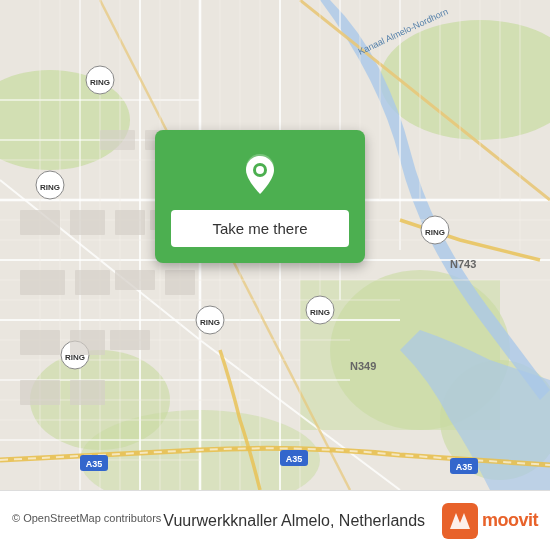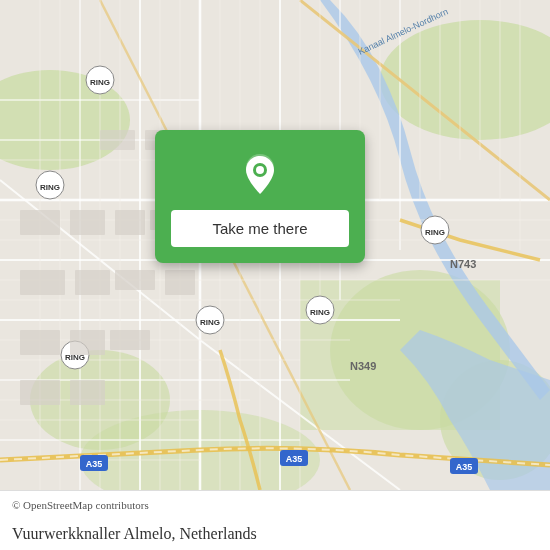--- a/index.html
+++ b/index.html
@@ -66,23 +66,22 @@
       background: white;
       border-top: 1px solid #ddd;
       display: flex;
       align-items: center;
       justify-content: space-between;
       padding: 0 12px;
     }
 
     .bottom-left {
       display: flex;
-      flex-direction: column;
-      gap: 14px;
-      font-family: Liberation Serif, serif;
+      flex-direction: row;
+      gap: 2px;
     }
 
     .osm-credit {
       font-size: 11px;
       color: #555;
     }
 
     .location-name {
       font-size: 16px;
       color: #333;
@@ -264,13 +263,21 @@
     <button class="take-me-there-btn">Take me there</button>
   </div>
 </div>
 
 <div id="bottom-bar">
   <div class="bottom-left">
     <span class="osm-credit">© OpenStreetMap contributors</span>
     <span class="location-name">Vuurwerkknaller Almelo, Netherlands</span>
   </div>
 
+  <div class="moovit-logo">
+
+    <svg class="moovit-icon" viewBox="0 0 36 36" xmlns="http://www.w3.org/2000/svg">
+      <rect width="36" height="36" rx="6" fill="#e8622a"></rect>
+      <path d="M8 26 L14 10 L18 20 L22 10 L28 26 Z" fill="white" opacity="0.9"></path>
+    </svg>
+    <span class="moovit-text">moovit</span>
+  </div>
 </div>
 
 </body></html>

